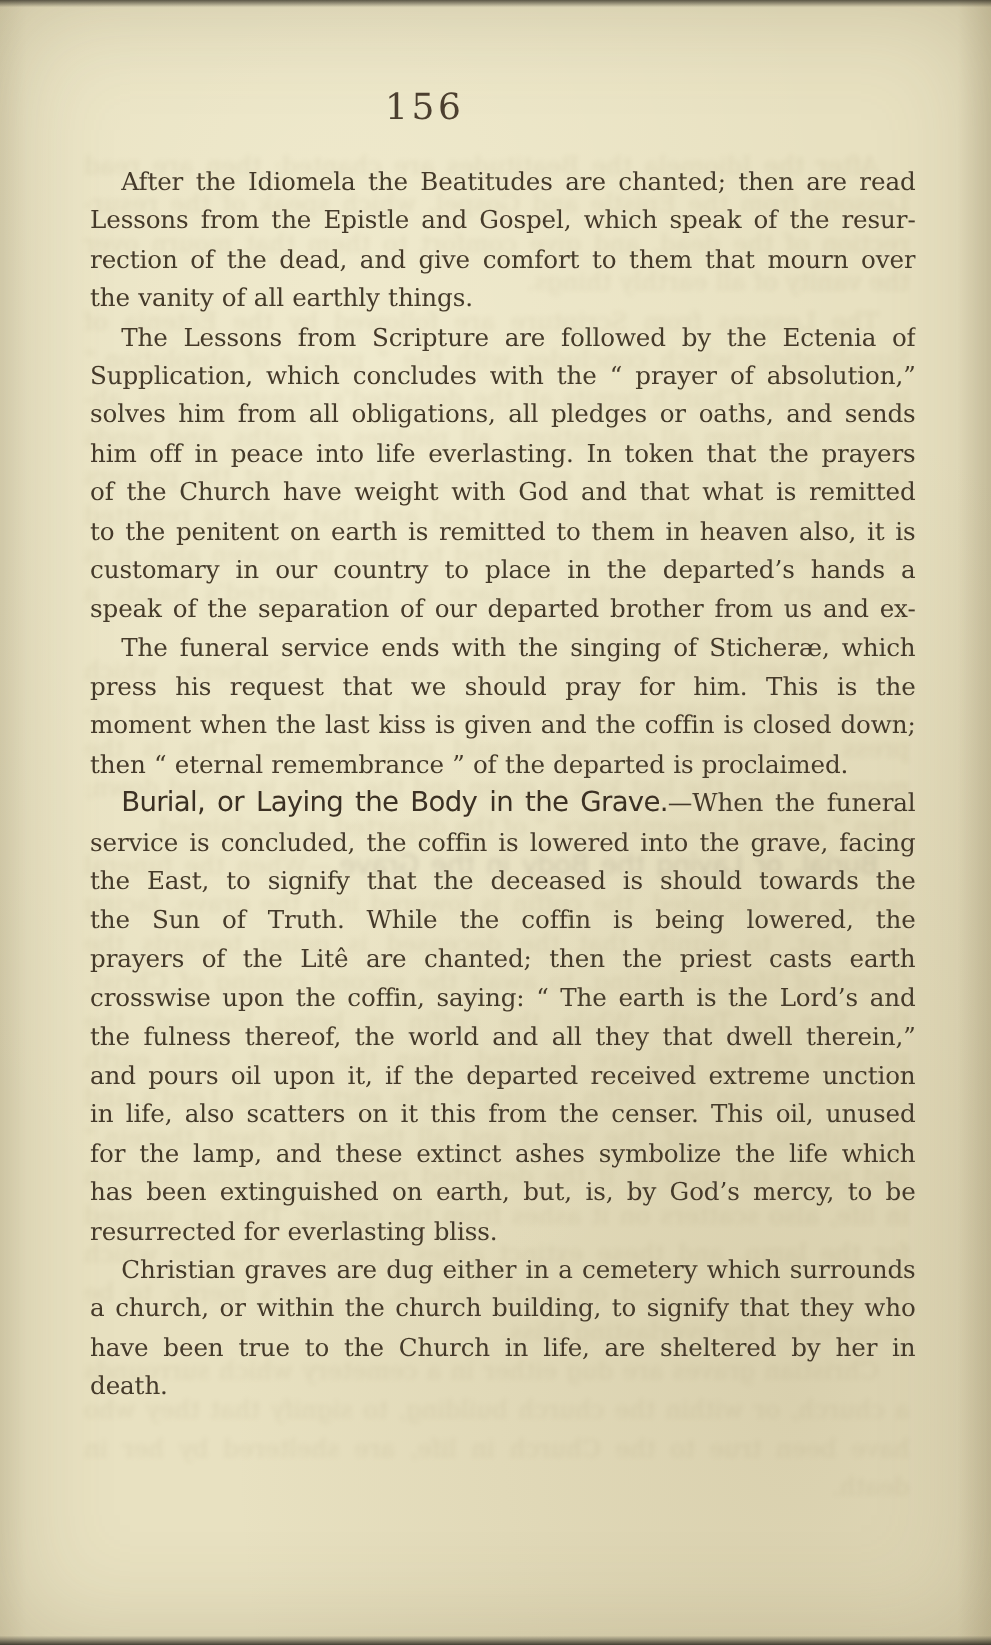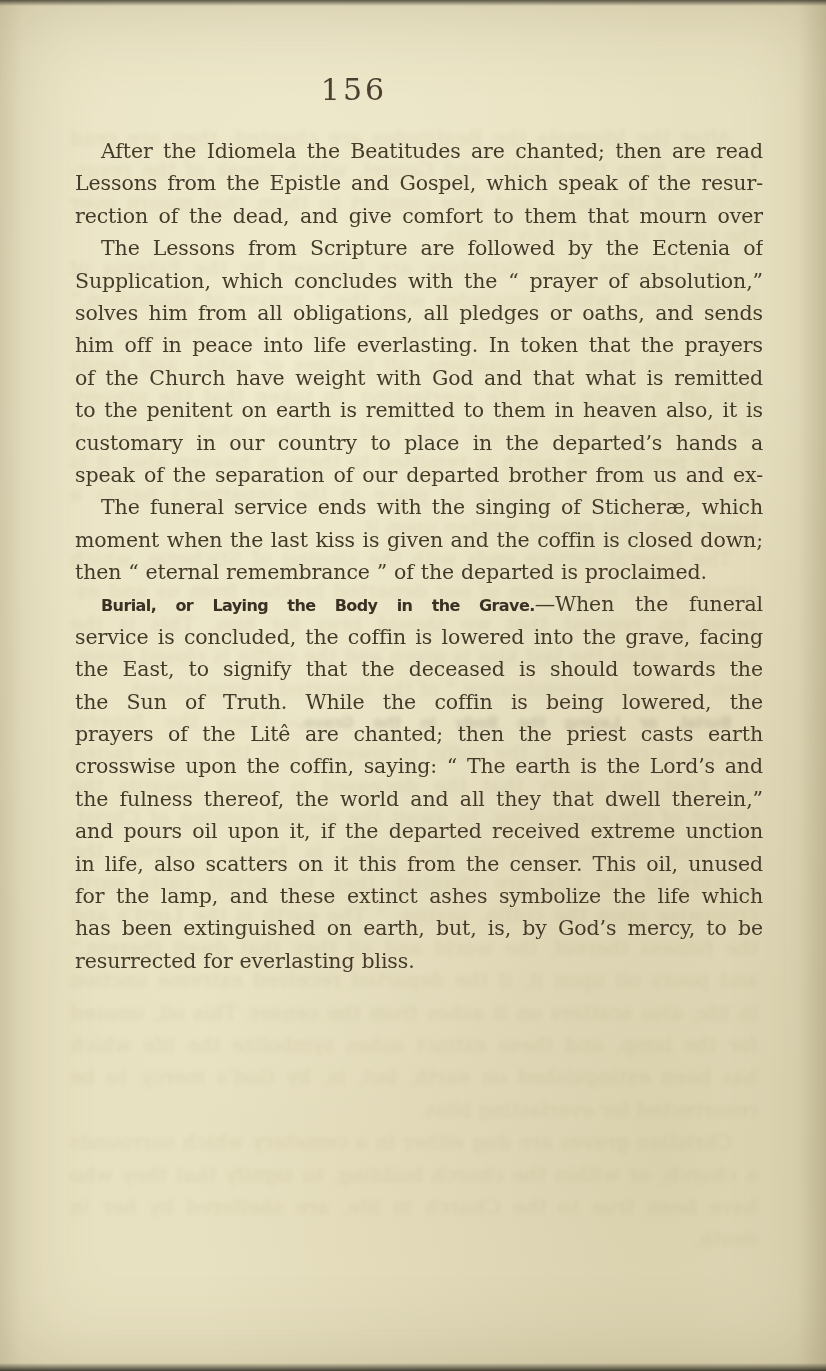--- a/index.html
+++ b/index.html
@@ -53,22 +53,22 @@
     word-spacing:0.5px;
   }
   .line.last{
     text-align-last:left;
   }
   .line.first{
     text-indent:26px;
   }
   .lead{
     font-family:"DejaVu Sans", sans-serif;
-    font-weight:bold;
-    font-size:16px;
+    font-weight:normal;
+    font-size:23px;
     letter-spacing:-0.6px;
     color:#3b3023;
   }
   
   .bleed{
     position:absolute;
     left:70px;top:104px;
     width:688px;
     transform:scaleX(-1);
     filter:blur(2.2px);
@@ -132,44 +132,52 @@
         <div class="line">a church, or within the church building, to signify that they who</div>
         <div class="line">have been true to the Church in life, are sheltered by her in</div>
         <div class="line last">death.</div>
       </div>
     </div>
     <div class="text-block">
       <div class="para">
         <div class="line first">After the Idiomela the Beatitudes are chanted; then are read</div>
         <div class="line">Lessons from the Epistle and Gospel, which speak of the resur-</div>
         <div class="line">rection of the dead, and give comfort to them that mourn over</div>
+        <div class="line last">the vanity of all earthly things.</div>
       </div>
       <div class="para">
         <div class="line first">The Lessons from Scripture are followed by the Ectenia of</div>
         <div class="line">Supplication, which concludes with the “ prayer of absolution,”</div>
         <div class="line">solves him from all obligations, all pledges or oaths, and sends</div>
         <div class="line">him off in peace into life everlasting.  In token that the prayers</div>
         <div class="line">of the Church have weight with God and that what is remitted</div>
         <div class="line">to the penitent on earth is remitted to them in heaven also, it is</div>
         <div class="line">customary in our country to place in the departed’s hands a</div>
       </div>
       <div class="para">
         <div class="line">speak of the separation of our departed brother from us and ex-</div>
         <div class="line first">The funeral service ends with the singing of Sticheræ, which</div>
+        <div class="line">press his request that we should pray for him.  This is the</div>
         <div class="line">moment when the last kiss is given and the coffin is closed down;</div>
         <div class="line last">then “ eternal remembrance ” of the departed is proclaimed.</div>
       </div>
       <div class="para">
         <div class="line first"><span class="lead">Burial, or Laying the Body in the Grave.</span><span>—When the funeral</span></div>
         <div class="line">service is concluded, the coffin is lowered into the grave, facing</div>
         <div class="line">the East, to signify that the deceased is should towards the</div>
         <div class="line">the Sun of Truth.   While the coffin is being lowered, the</div>
         <div class="line">prayers of the Litê are chanted; then the priest casts earth</div>
         <div class="line">crosswise upon the coffin, saying: “ The earth is the Lord’s and</div>
         <div class="line">the fulness thereof, the world and all they that dwell therein,”</div>
         <div class="line">and pours oil upon it, if the departed received extreme unction</div>
         <div class="line">in life, also scatters on it this from the censer.  This oil, unused</div>
         <div class="line">for the lamp, and these extinct ashes symbolize the life which</div>
         <div class="line">has been extinguished on earth, but, is, by God’s mercy, to be</div>
         <div class="line last">resurrected for everlasting bliss.</div>
       </div>
+      <div class="para">
+        <div class="line first">Christian graves are dug either in a cemetery which surrounds</div>
+        <div class="line">a church, or within the church building, to signify that they who</div>
+        <div class="line">have been true to the Church in life, are sheltered by her in</div>
+        <div class="line last">death.</div>
+      </div>
     </div>
 </div>
 
 </body></html>

